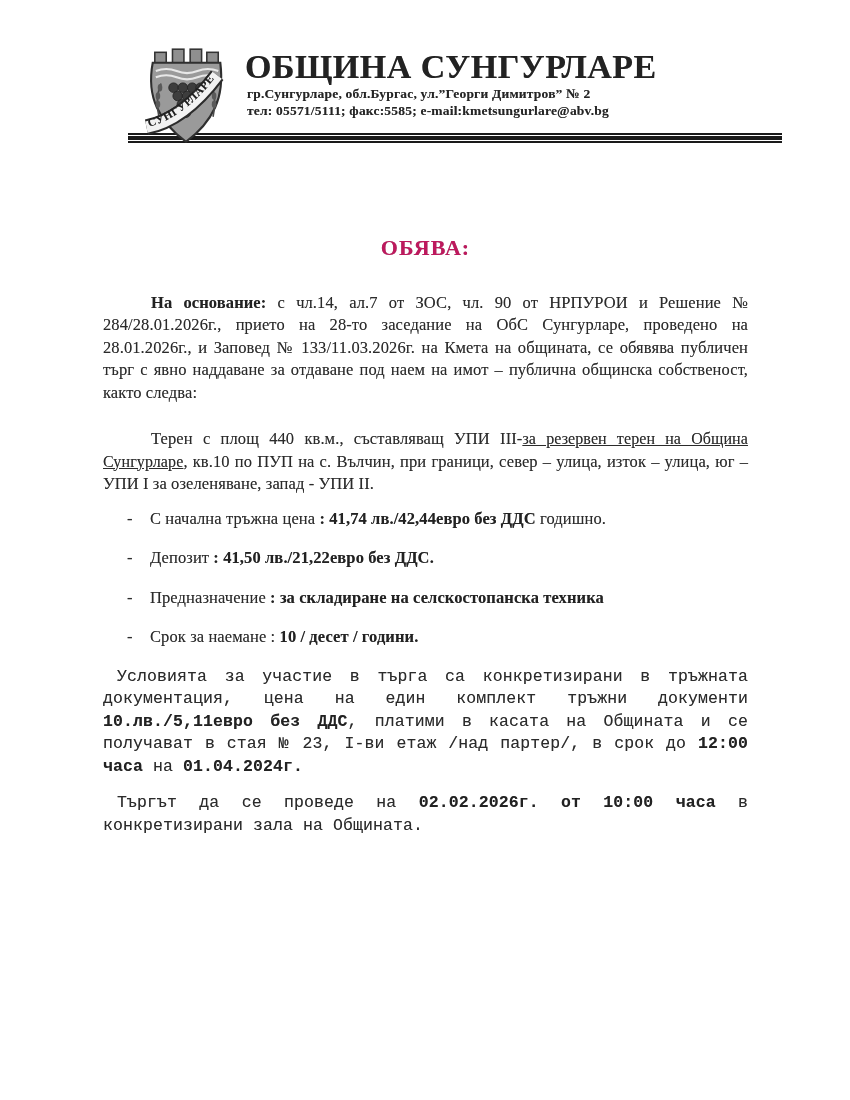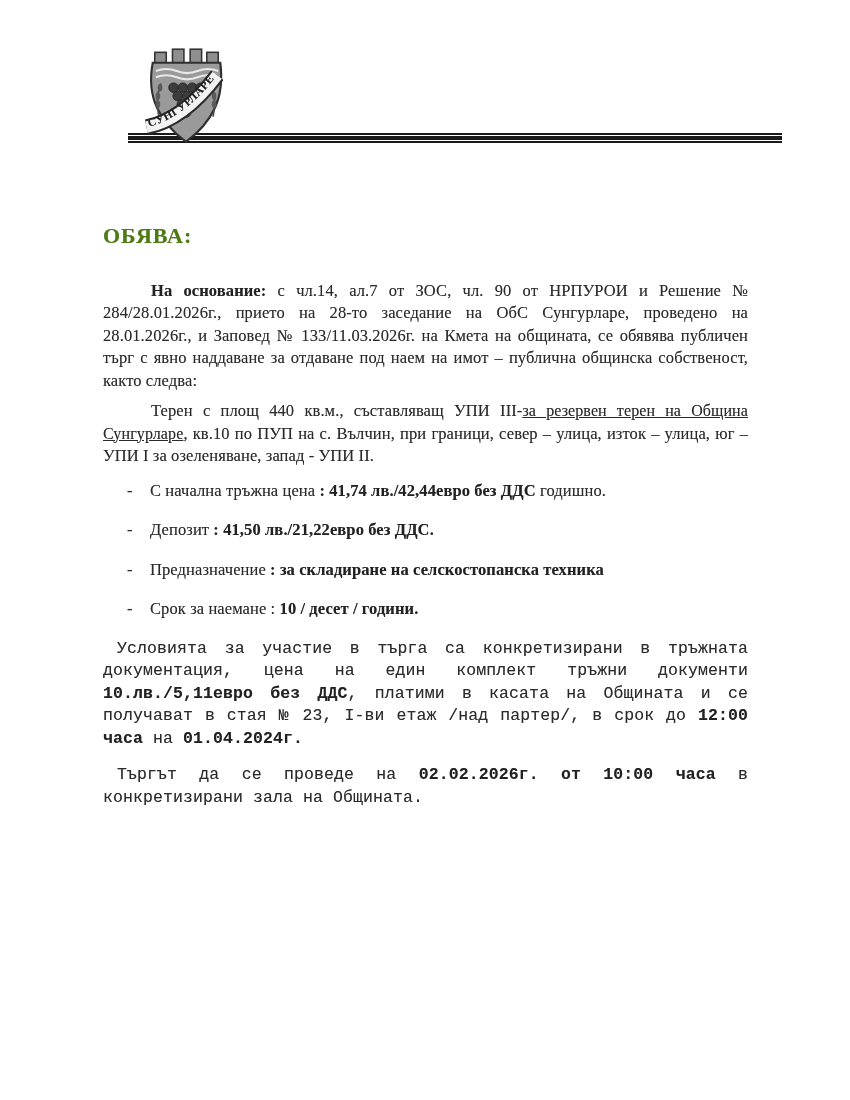--- a/index.html
+++ b/index.html
@@ -67,33 +67,34 @@
   .doc-body {
     position: absolute;
     left: 103px;
     top: 225px;
     width: 645px;
     font-size: 16.5px;
     line-height: 22.5px;
     letter-spacing: 0.1px;
   }
   .doc-title {
-    margin: 0 0 32px 0;
+    margin: 12px 0 32px 0;
+    text-align: center;
     font-size: 22px;
     font-weight: 700;
     letter-spacing: 1px;
-    color: #4d7c0f;
+    color: #be185d;
   }
   .para { margin: 0; text-align: justify; }
   .indent-big { text-indent: 48px; }
   .indent-small { text-indent: 14px; font-family: Liberation Mono, monospace; }
   .b { font-weight: 700; color: #222; }
   .small-inline { font-size: 16px; letter-spacing: 0.1px; text-decoration: underline; }
 
-  .p-osnovanie { margin-bottom: 8px; }
+  .p-osnovanie { margin-bottom: 24px; }
   .p-teren { margin-bottom: 12px; }
 
   .bullet-list { margin: 0; padding: 0; }
   .bullet {
     position: relative;
     margin: 0 0 17px 0;
     padding-left: 47px;
     text-align: left;
   }
   .bullet .dash {
@@ -149,20 +150,25 @@
     <defs>
       <path id="ribbonPath" d="M12,80 C32,76 56,62 80,30"></path>
     </defs>
     <use href="#ribbonPath" fill="none" stroke="#2c2c2c" stroke-width="15"></use>
     <use href="#ribbonPath" fill="none" stroke="#f2f2f2" stroke-width="11"></use>
     <text font-family="Liberation Serif, DejaVu Serif, serif" font-size="11" font-weight="bold" fill="#1f1f1f" letter-spacing="0.5">
       <textPath href="#ribbonPath" startOffset="3%">СУНГУРЛАРЕ</textPath>
     </text>
   </svg>
 
+  <div class="header-text">
+    <h1 class="org-name">ОБЩИНА СУНГУРЛАРЕ</h1>
+    <div class="org-sub">гр.Сунгурларе, обл.Бургас, ул.”Георги Димитров” № 2</div>
+    <div class="org-sub">тел: 05571/5111; факс:5585; e-mail:kmetsungurlare@abv.bg</div>
+  </div>
 
   <div class="header-rule"></div>
 
   <div class="doc-body">
 
     <h2 class="doc-title">ОБЯВА:</h2>
 
     <p class="para indent-big p-osnovanie"><span class="b">На основание:</span><span>  с чл.14, ал.7 от ЗОС, чл. 90 от НРПУРОИ  и  Решение № 284/28.01.2026г., прието на 28-то заседание на ОбС Сунгурларе, проведено на 28.01.2026г., и Заповед № 133/11.03.2026г. на Кмета на общината, се обявява публичен търг с явно наддаване за отдаване под наем на имот – публична общинска собственост, както следва:</span></p>
 
     <p class="para indent-big p-teren"><span>Терен с площ 440 кв.м., съставляващ УПИ III-</span><span class="small-inline">за резервен терен на Община Сунгурларе</span><span>, кв.10 по ПУП на с. Вълчин, при граници, север – улица, изток – улица, юг – УПИ I за озеленяване, запад - УПИ II.</span></p>

